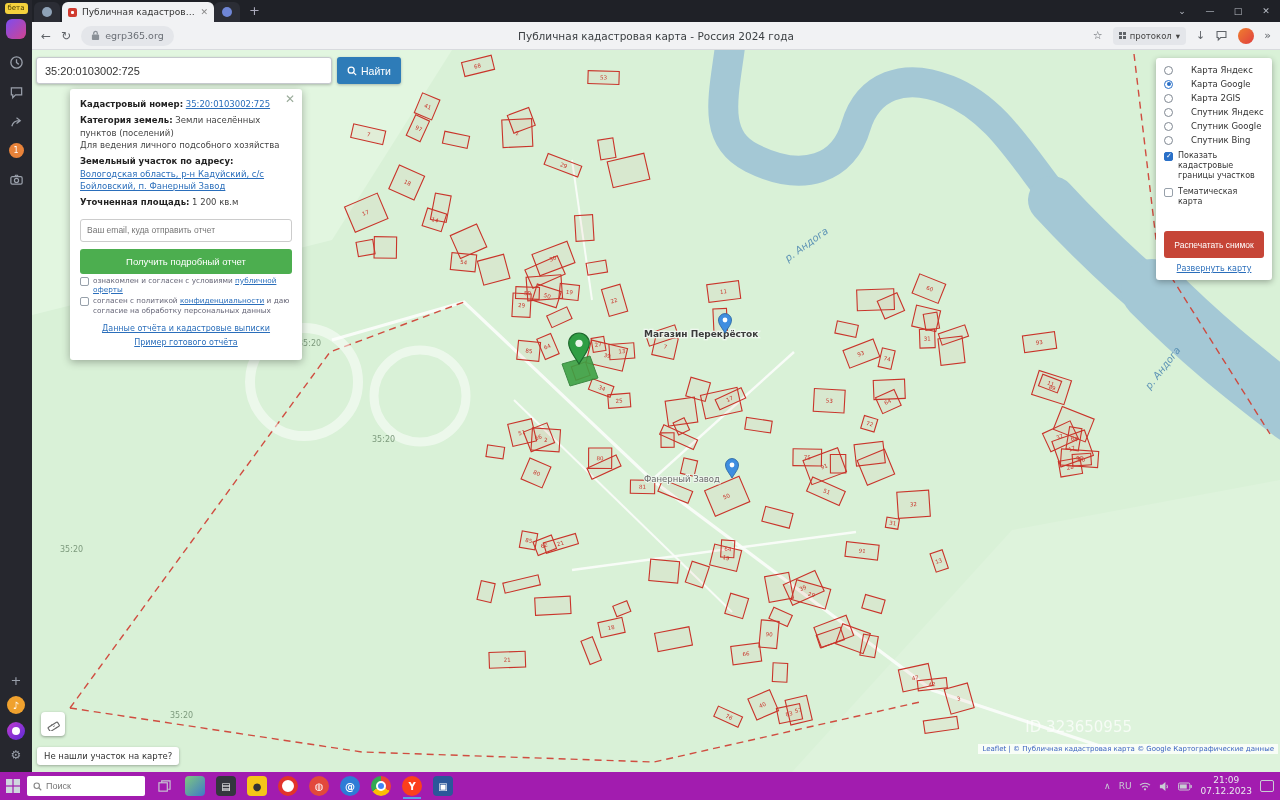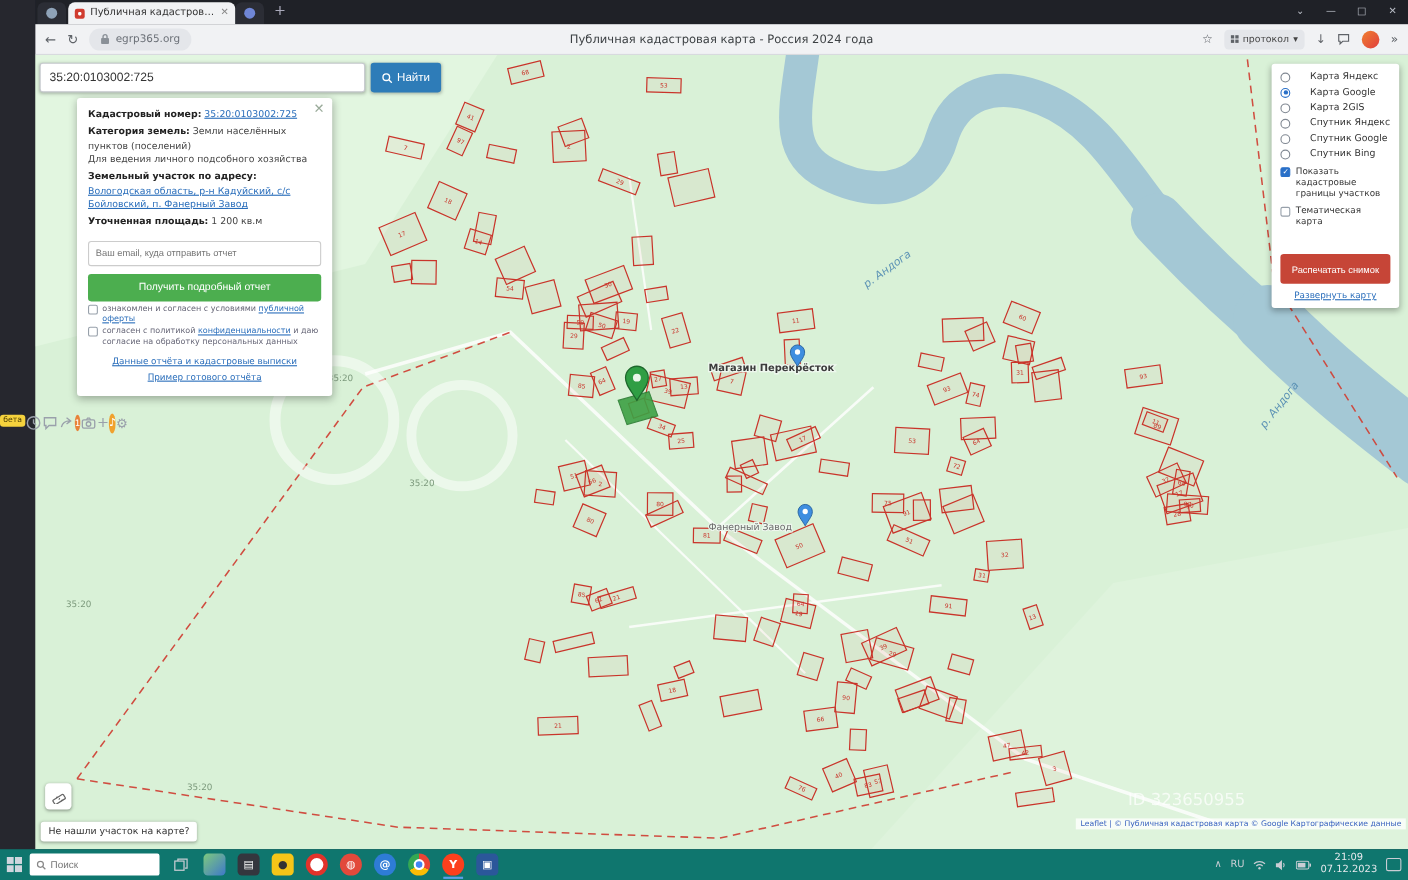--- a/index.html
+++ b/index.html
@@ -1,20 +1,20 @@
 <!DOCTYPE html>
 <html><head>
 <meta charset="utf-8">
 <style>
   *{margin:0;padding:0;box-sizing:border-box;}
   body{width:1280px;height:800px;font-family:"DejaVu Sans","Liberation Sans",sans-serif;background:#111;overflow:hidden;}
   .screen{position:relative;width:1280px;height:800px;overflow:hidden;background:#26272e;}
 
   
-  .rail{position:absolute;left:0;top:0;bottom:28px;width:32px;background:#26272e;display:flex;flex-direction:row;align-items:center;padding:3px 0 6px;z-index:30;}
+  .rail{position:absolute;left:0;top:0;bottom:28px;width:32px;background:#26272e;display:flex;flex-direction:column;align-items:center;padding:3px 0 6px;z-index:30;}
   .beta-chip{background:#f5d23d;color:#4a3b00;font-size:7px;line-height:1;padding:2px 3px;border-radius:3px;margin-bottom:5px;}
   .rail-avatar{width:20px;height:20px;border-radius:6px;background:linear-gradient(135deg,#7d4df0,#d1438f);margin-bottom:8px;}
   .rail-ic{width:18px;height:18px;color:#9aa0ab;margin:6px 0;display:flex;align-items:center;justify-content:center;}
   .rail-ic svg{width:15px;height:15px;}
   .badge1{width:15px;height:15px;border-radius:50%;background:#e8833a;color:#fff;font-size:8px;display:flex;align-items:center;justify-content:center;margin:6px 0;}
   .rail-spacer{flex:1;}
   .rail-plus{color:#9aa0ab;font-size:13px;margin:4px 0;}
   .rail-music{width:18px;height:18px;border-radius:50%;background:#f0a12e;color:#fff;font-size:10px;display:flex;align-items:center;justify-content:center;margin:4px 0;}
   .rail-alice{width:18px;height:18px;border-radius:50%;background:linear-gradient(135deg,#c23bd0,#5b2bd6);margin:4px 0;position:relative;}
   .rail-alice::after{content:"";position:absolute;inset:5px;background:#fff;border-radius:50%;}
@@ -88,21 +88,21 @@
   .ruler-btn{position:absolute;left:9px;bottom:36px;width:24px;height:24px;background:#fff;border-radius:4px;box-shadow:0 1px 3px rgba(0,0,0,.35);display:flex;align-items:center;justify-content:center;color:#555;z-index:8;cursor:pointer;}
   .map-tooltip{position:absolute;left:5px;bottom:7px;background:#fff;border-radius:3px;box-shadow:0 1px 3px rgba(0,0,0,.3);padding:4px 7px;font-size:8.5px;color:#333;z-index:8;}
   .attribution{position:absolute;right:2px;bottom:18px;background:rgba(255,255,255,.78);font-size:7px;color:#3a63c0;padding:1px 4px;z-index:8;}
   .wm-cian{position:absolute;right:148px;bottom:36px;z-index:7;color:rgba(255,255,255,.62);}
   .wm-top{display:flex;align-items:center;gap:10px;}
   .wm-dot{width:34px;height:34px;border-radius:50%;background:rgba(255,255,255,.55);}
   .wm-brand{font-size:58px;font-weight:bold;letter-spacing:2px;line-height:.85;}
   .wm-id{font-size:15px;color:rgba(255,255,255,.72);margin-top:3px;text-align:right;}
 
   
-  .taskbar{position:absolute;left:0;right:0;bottom:0;height:28px;background:#0f766e;display:flex;align-items:center;padding:0 6px;gap:7px;z-index:40;}
+  .taskbar{position:absolute;left:0;right:0;bottom:0;height:28px;background:#a21caf;display:flex;align-items:center;padding:0 6px;gap:7px;z-index:40;}
   .tb-start{color:#cfd6de;display:flex;}
   .tb-search{width:118px;height:20px;background:#fff;border-radius:2px;display:flex;align-items:center;gap:4px;padding:0 6px;color:#777;font-size:9px;border:none;}
   .tb-search input{border:none;outline:none;width:85px;font-size:9px;color:#555;background:transparent;}
   .tb-ic{width:24px;height:26px;display:flex;align-items:center;justify-content:center;position:relative;}
   .tb-active::after{content:"";position:absolute;left:3px;right:3px;bottom:0;height:2px;background:#5aa0e8;}
   .app{width:20px;height:20px;border-radius:4px;display:flex;align-items:center;justify-content:center;font-size:10px;color:#fff;font-weight:bold;}
   .tray{margin-left:auto;display:flex;align-items:center;gap:8px;color:#c9cdd4;font-size:9px;}
   .tb-clock{text-align:center;color:#e8eaee;font-size:9px;line-height:1.2;}
   .notif{width:14px;height:12px;border:1px solid #c9cdd4;border-radius:2px;}
 </style>

